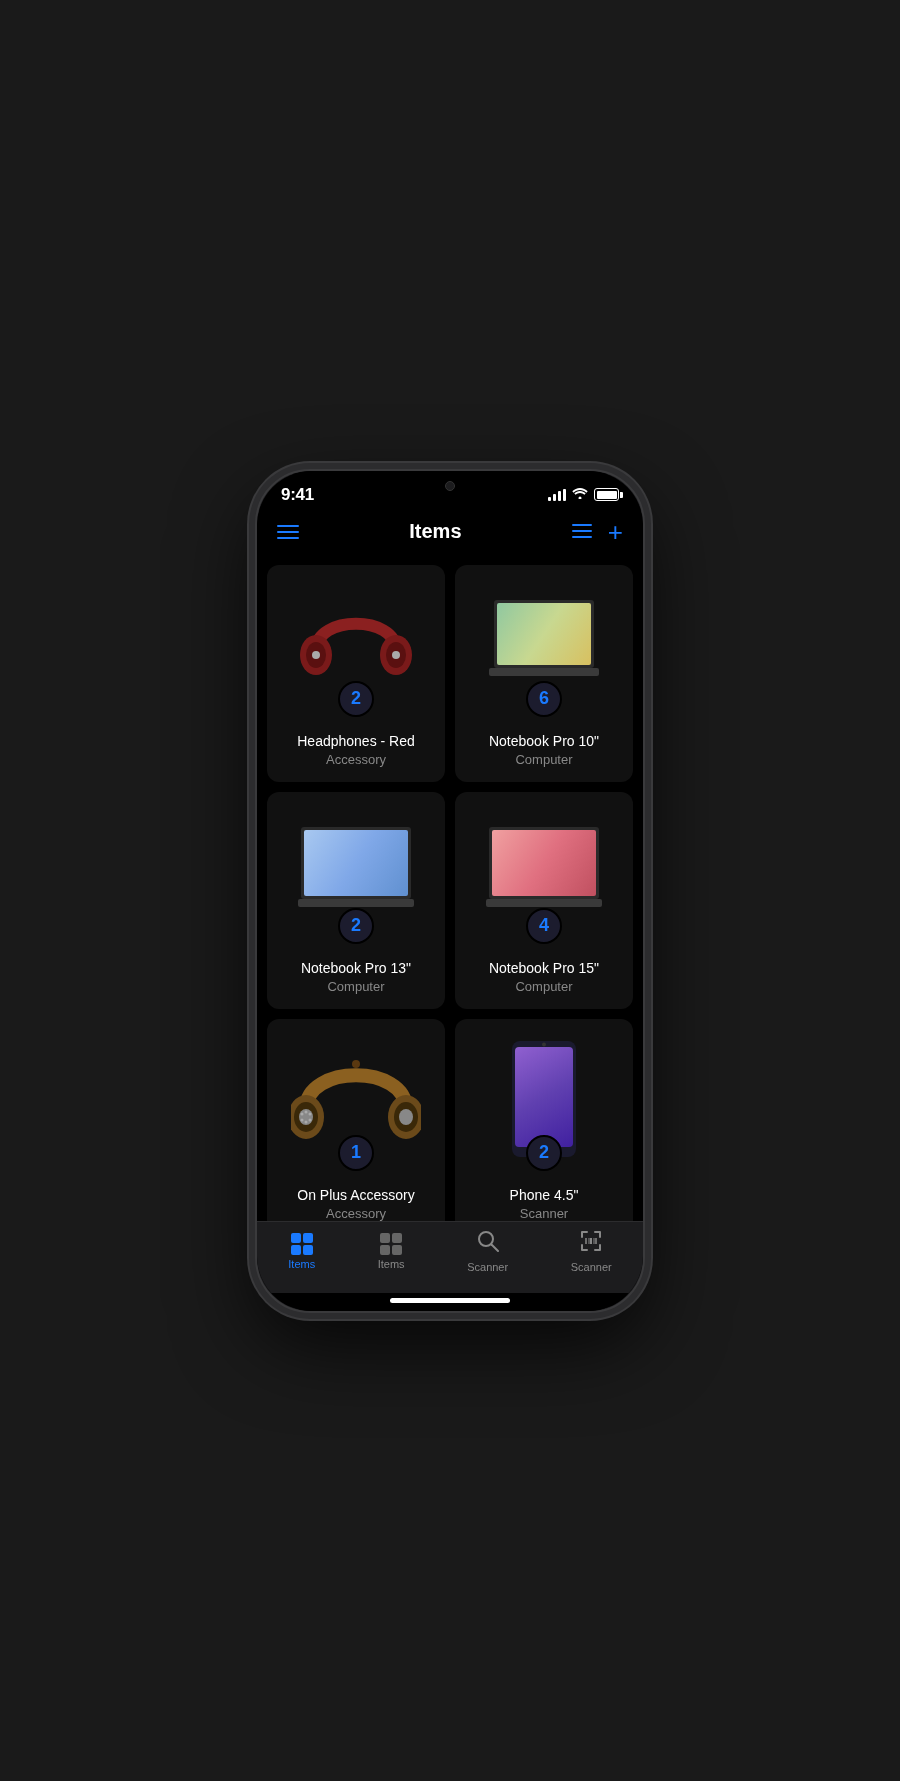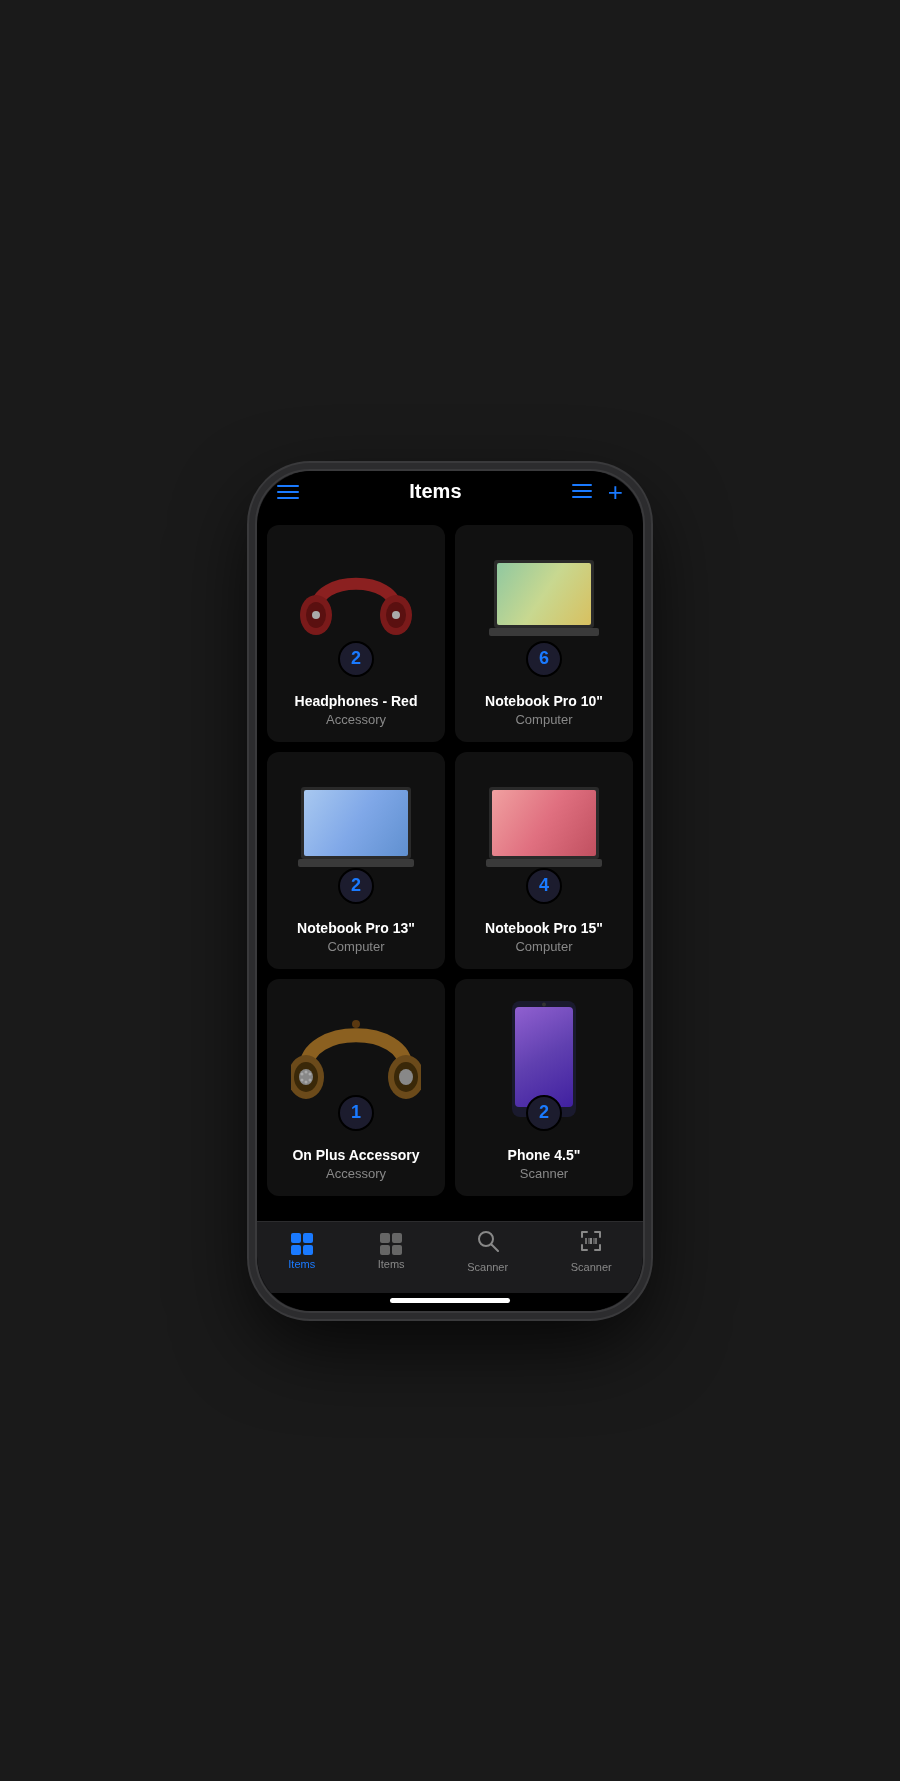--- a/index.html
+++ b/index.html
@@ -251,21 +251,21 @@
       color: #1a7aff;
       font-size: 18px;
       font-weight: 700;
       border: 2px solid #000;
       z-index: 10;
     }
 
     .item-name {
       color: #fff;
       font-size: 14px;
-      font-weight: 700;
+      font-weight: 400;
       text-align: center;
       margin-top: 22px;
       line-height: 1.3;
     }
 
     .item-category {
       color: #888;
       font-size: 13px;
       text-align: left;
       margin-top: 2px;
@@ -328,20 +328,46 @@
       border-radius: 3px;
       margin: 0 auto;
     }
   </style>
 </head>
 <body>
 
 <div class="phone-outer">
   <div class="phone-screen">
 
+    <div class="status-bar">
+      <div class="notch">
+        <div class="notch-dot"></div>
+      </div>
+      <span class="status-time">9:41</span>
+      <div class="status-icons">
+        <div class="signal-bars">
+          <div class="signal-bar" style="height:4px"></div>
+          <div class="signal-bar" style="height:7px"></div>
+          <div class="signal-bar" style="height:10px"></div>
+          <div class="signal-bar" style="height:12px"></div>
+        </div>
+        <span class="wifi-icon">
+          <svg width="16" height="12" viewBox="0 0 16 12" fill="white">
+            <path d="M8 3C10.5 3 12.7 4 14.3 5.7L15.7 4.3C13.7 2.3 11 1 8 1C5 1 2.3 2.3 0.3 4.3L1.7 5.7C3.3 4 5.5 3 8 3Z"></path>
+            <path d="M8 6C9.7 6 11.2 6.7 12.3 7.8L13.7 6.4C12.2 4.9 10.2 4 8 4C5.8 4 3.8 4.9 2.3 6.4L3.7 7.8C4.8 6.7 6.3 6 8 6Z"></path>
+            <circle cx="8" cy="11" r="1.5"></circle>
+          </svg>
+        </span>
+        <div class="battery-icon">
+          <div class="battery-body">
+            <div class="battery-fill"></div>
+          </div>
+        </div>
+      </div>
+    </div>
 
     <div class="nav-bar">
       <div class="nav-menu-btn">
         <span></span>
         <span></span>
         <span></span>
       </div>
       <span class="nav-title">Items</span>
       <div class="nav-actions">
         <span class="nav-action-btn">

